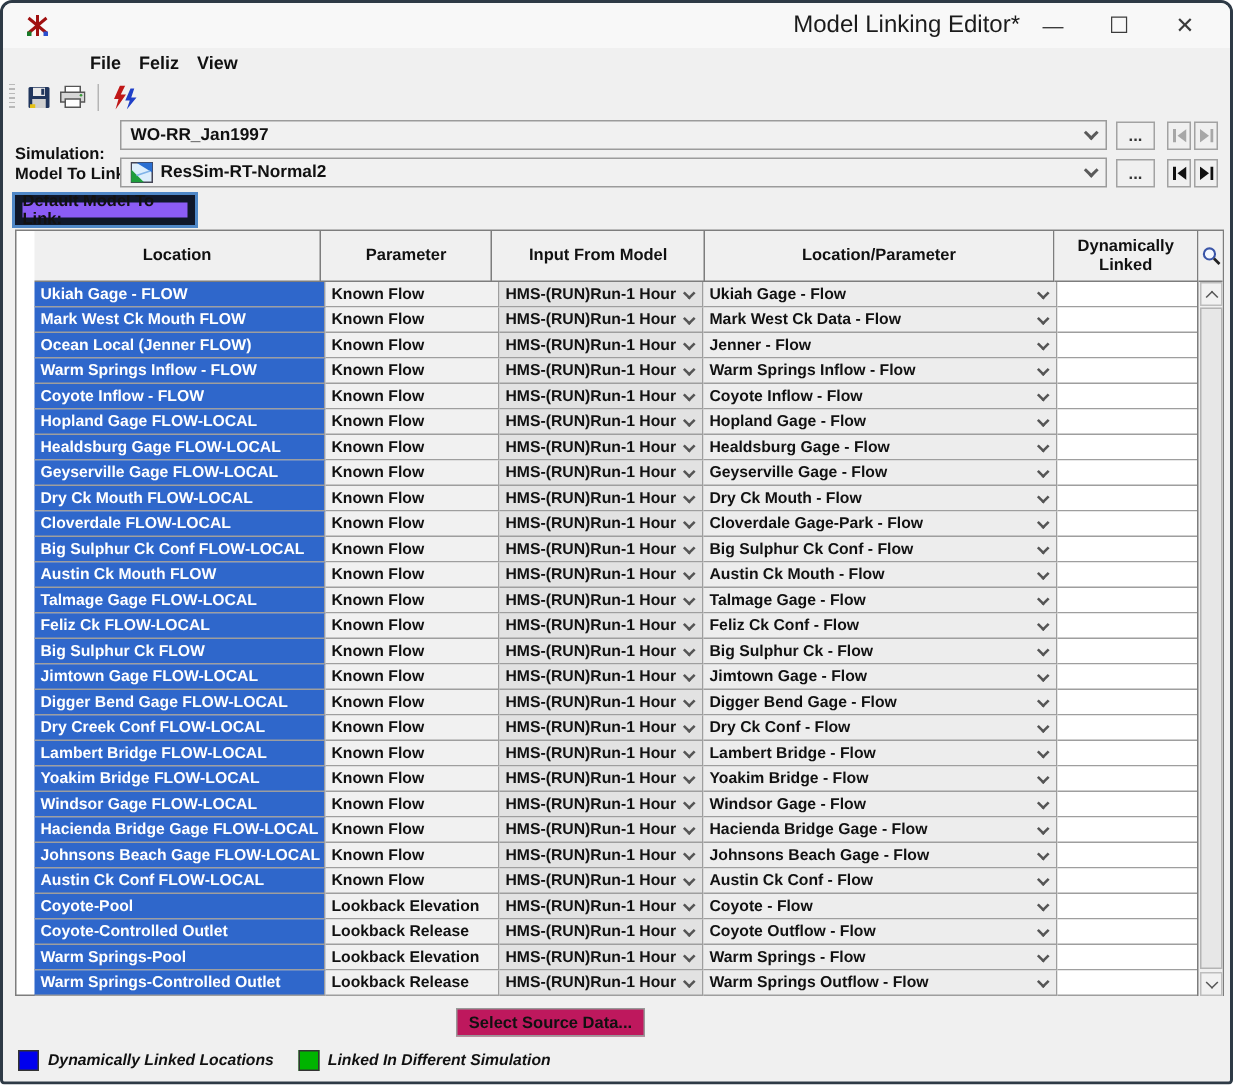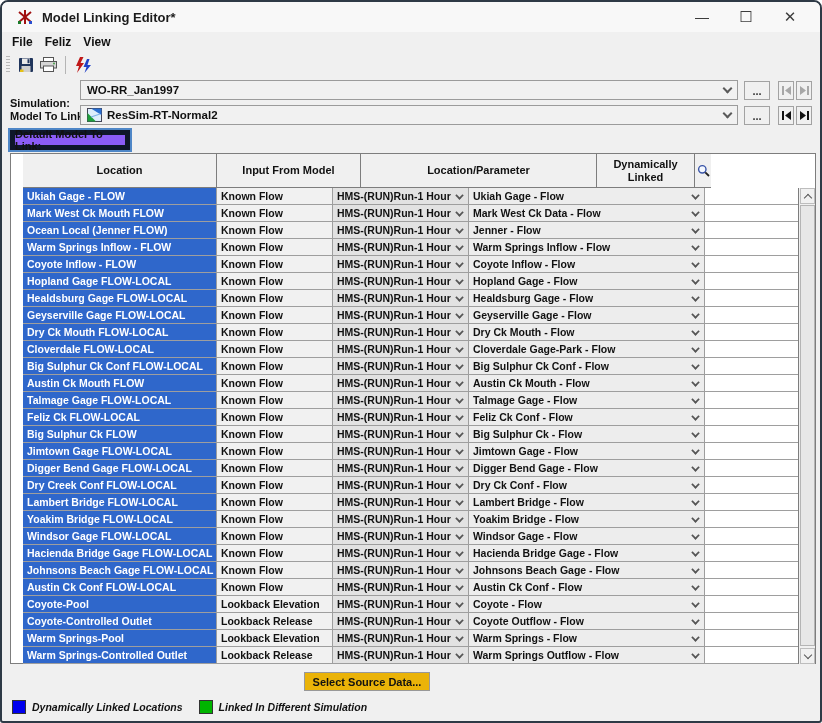--- a/index.html
+++ b/index.html
@@ -8,29 +8,29 @@
 
   .window {
     position: absolute; left: 0; top: 0; width: 822px; height: 723px;
     background: #f0f0f0; border: 2px solid #2e3a46;
     border-radius: 8px 8px 3px 3px; overflow: hidden;
   }
 
   
   .titlebar { height: 30px; background: #f8f8f8; display: flex; align-items: center; padding: 0 8px; }
   .title-icon { width: 18px; height: 18px; margin: 0 8px 0 6px; flex: none; }
-  .title-text { font-size: 13px; font-weight: 700; color: #1b1b1b; flex: 1; }
+  .title-text { font-size: 16px; font-weight: 400; color: #1b1b1b; flex: 1; text-align: right; }
   .win-controls { display: flex; align-items: center; }
   .win-btn { width: 44px; height: 30px; display: flex; align-items: center; justify-content: center;
              font-size: 14px; color: #3c3c3c; cursor: default; }
   .win-btn.maxi { font-size: 15px; }
   .win-btn.close { font-size: 15px; }
 
   
-  .menubar { height: 20px; display: flex; align-items: center; padding-left: 4px; background: #f0f0f0; }
+  .menubar { height: 20px; display: flex; align-items: center; padding-left: 4px; background: #f0f0f0; margin-left: 48px; }
   .menu-item { font-size: 12px; font-weight: 700; color: #111; padding: 1px 6px; }
 
   
   .toolbar { height: 25px; display: flex; align-items: center; padding-left: 2px; background: #f0f0f0; }
   .grip { width: 4px; height: 18px; margin: 0 4px 0 2px;
           background-image: repeating-linear-gradient(#b9b9b9 0 1px, transparent 1px 3px); }
   .tool-btn { width: 23px; height: 21px; display: flex; align-items: center; justify-content: center; }
   .tool-sep { width: 1px; height: 18px; background: #b5b5b5; margin: 0 5px; }
 
   
@@ -81,21 +81,21 @@
             border: 1px solid #bdbdbd; display: flex; align-items: center; justify-content: center; }
   .sb-up { top: 0; } .sb-down { bottom: 0; }
   .sb-chev { width: 6px; height: 6px; border-right: 1.6px solid #555; border-bottom: 1.6px solid #555; }
   .sb-up .sb-chev { transform: rotate(-135deg); margin-top: 3px; }
   .sb-down .sb-chev { transform: rotate(45deg); margin-top: -2px; }
   .sb-thumb { position: absolute; left: 1px; top: 17px; width: 15px; height: 441px;
               background: #e7e7e7; border: 1px solid #b4b4b4; }
 
   
   .source-btn { position: absolute; left: 302px; top: 670px; width: 126px; height: 19px;
-                background: #eab308; border: 1px solid #989898;
+                background: #be185d; border: 1px solid #989898;
                 font-size: 11px; font-weight: 700; color: #111;
                 display: flex; align-items: center; justify-content: center; }
   .legend { position: absolute; left: 10px; top: 698px; display: flex; align-items: center; font-size: 10.5px; font-weight: 700; color: #111; }
   .swatch { width: 14px; height: 14px; border: 1px solid #333; margin-right: 6px; flex: none; }
   .legend-group { display: flex; align-items: center; margin-right: 16px; font-style: italic; }
 </style>
 </head>
 <body>
 
 <div class="window">
@@ -194,20 +194,21 @@
         <rect x="7" y="0" width="2" height="9" fill="#111"></rect>
         <polygon points="0,0 0,9 6,4.5" fill="#111"></polygon>
       </svg>
   </div>
 
   <div class="default-btn">Default Model To Link:</div>
 
   <div class="table">
     <div class="thead">
       <div class="th c-loc">Location</div>
+      <div class="th c-param">Parameter</div>
       <div class="th c-input">Input From Model</div>
       <div class="th c-link">Location/Parameter</div>
       <div class="th c-dyn" style="white-space:pre-line;">Dynamically
 Linked</div>
       <div class="th mag">
         <svg width="13" height="13" viewBox="0 0 13 13">
           <circle cx="5.3" cy="5.3" r="3.7" fill="#f4f8ff" stroke="#3a55a8" stroke-width="1.4"></circle>
           <line x1="8.3" y1="8.3" x2="12" y2="12" stroke="#222" stroke-width="1.8"></line>
         </svg>
       </div>

